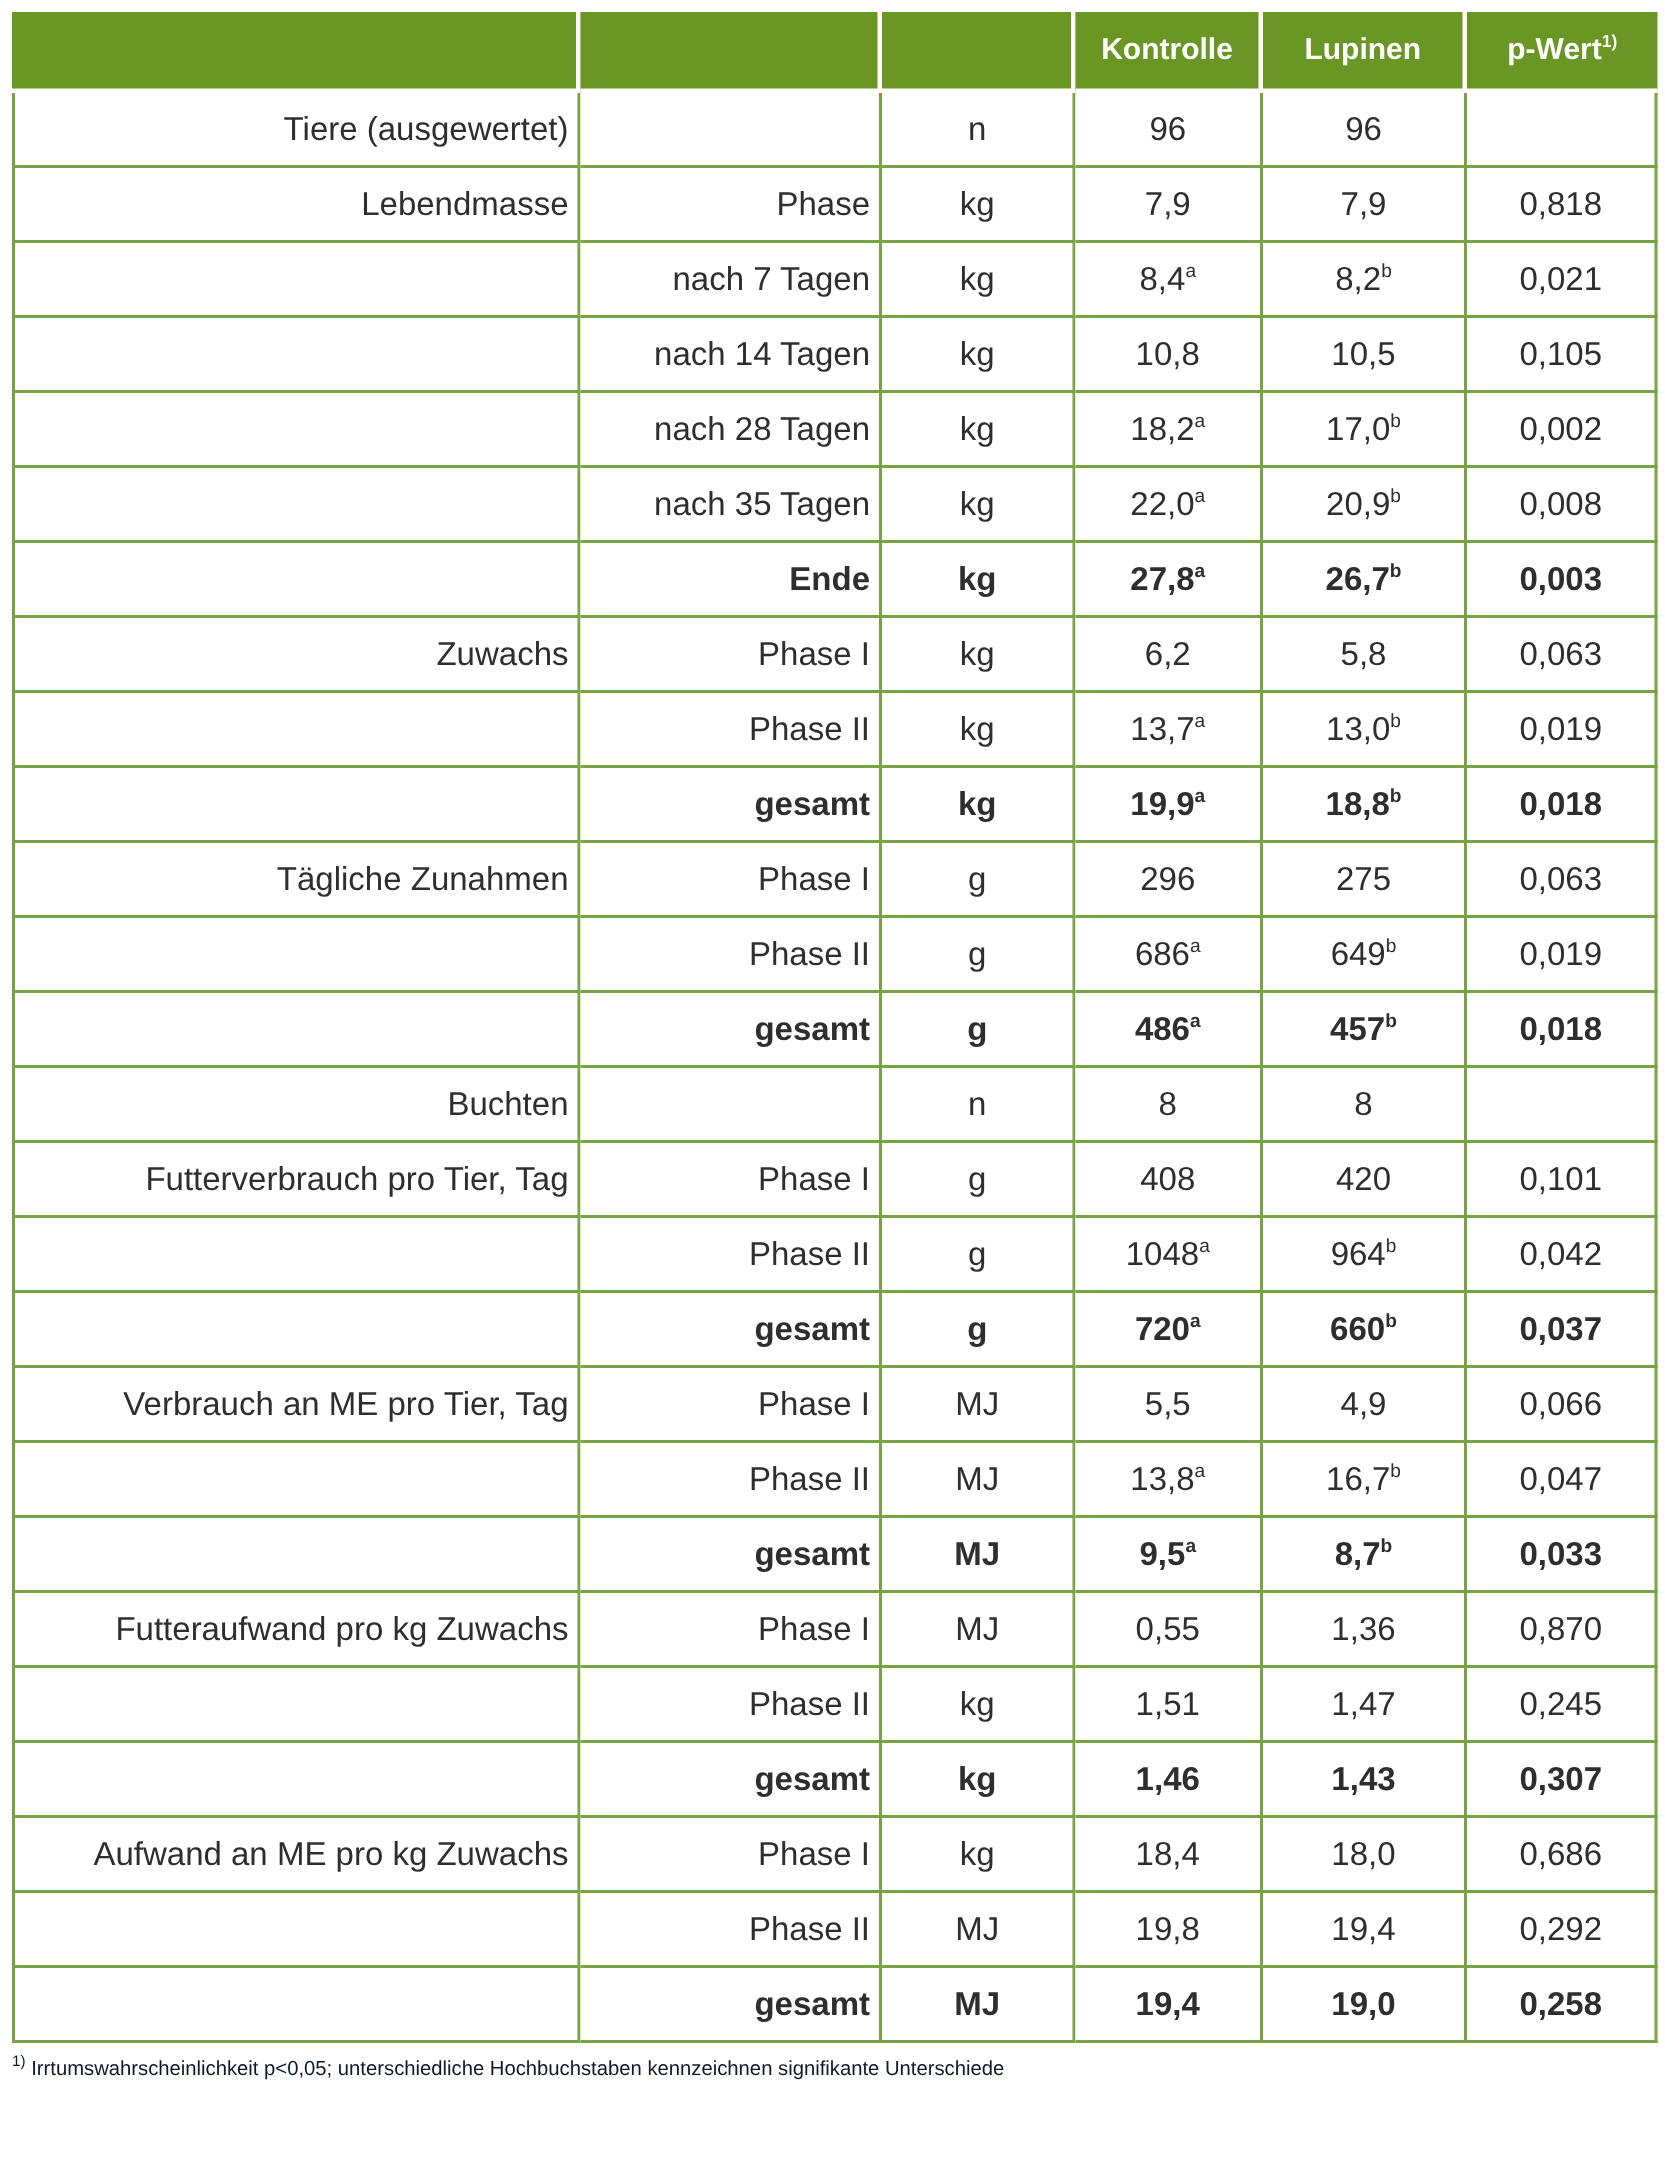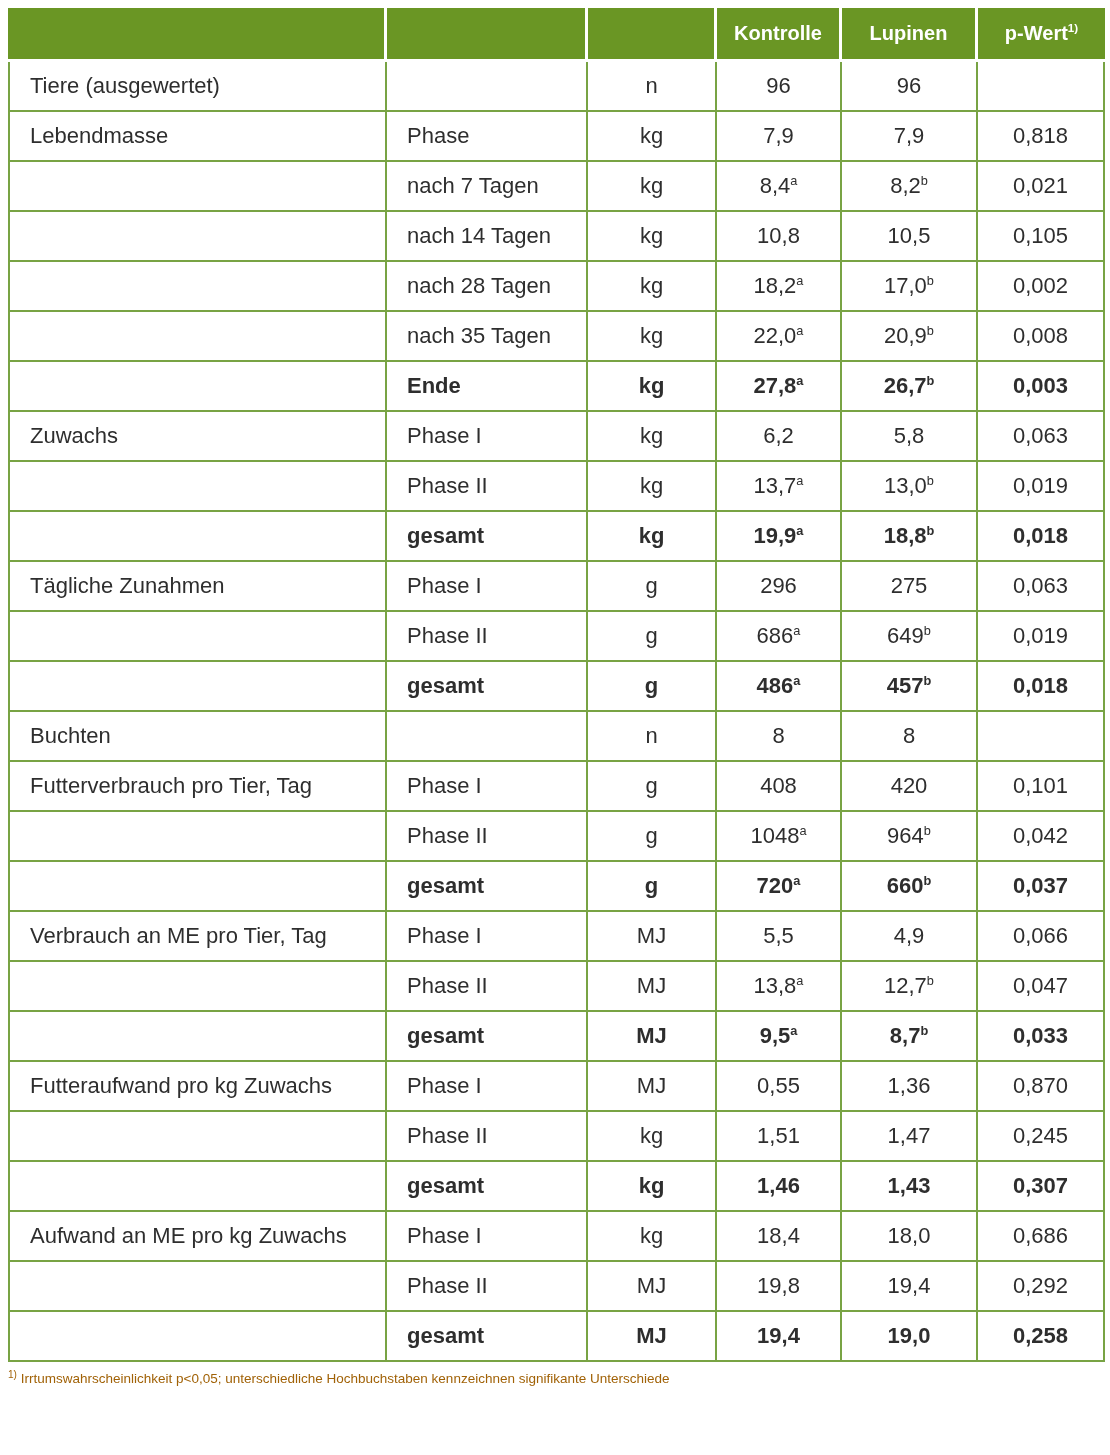--- a/index.html
+++ b/index.html
@@ -35,28 +35,28 @@
     background:#ffffff;
     height:50px;vertical-align:middle;
     font-size:22px;
     border-right:2px solid var(--line);
     border-bottom:2px solid var(--line);
     padding:0 6px;
     white-space:nowrap;
     overflow:hidden;
   }
   tbody td:first-child{border-left:2px solid var(--line);}
-  td.c-label,td.c-sub{text-align:left;padding-left:20px;}
+  td.c-label,td.c-sub{text-align:right;padding-left:0;}
   td.c-unit,td.c-val{text-align:center;}
   tr.bold-row td{font-weight:bold;}
   sup{font-size:0.58em;vertical-align:super;line-height:0;}
   .footnote{
     margin-top:9px;
     font-size:13.5px;
-    color:#a16207;
+    color:#0f172a;
   }
   .footnote sup{font-size:0.75em;}
 </style>
 </head>
 <body>
 
 <div class="page">
   <table>
     <colgroup>
       <col class="c1">
@@ -219,21 +219,21 @@
           <td class="c-unit"><span>MJ</span></td>
           <td class="c-val"><span>5,5</span><sup></sup></td>
           <td class="c-val"><span>4,9</span><sup></sup></td>
           <td class="c-val"><span>0,066</span></td>
         </tr>
         <tr>
           <td class="c-label"><span></span></td>
           <td class="c-sub"><span>Phase II</span></td>
           <td class="c-unit"><span>MJ</span></td>
           <td class="c-val"><span>13,8</span><sup>a</sup></td>
-          <td class="c-val"><span>12,7</span><sup>b</sup></td>
+          <td class="c-val"><span>16,7</span><sup>b</sup></td>
           <td class="c-val"><span>0,047</span></td>
         </tr>
         <tr class="bold-row">
           <td class="c-label"><span></span></td>
           <td class="c-sub"><span>gesamt</span></td>
           <td class="c-unit"><span>MJ</span></td>
           <td class="c-val"><span>9,5</span><sup>a</sup></td>
           <td class="c-val"><span>8,7</span><sup>b</sup></td>
           <td class="c-val"><span>0,033</span></td>
         </tr>

